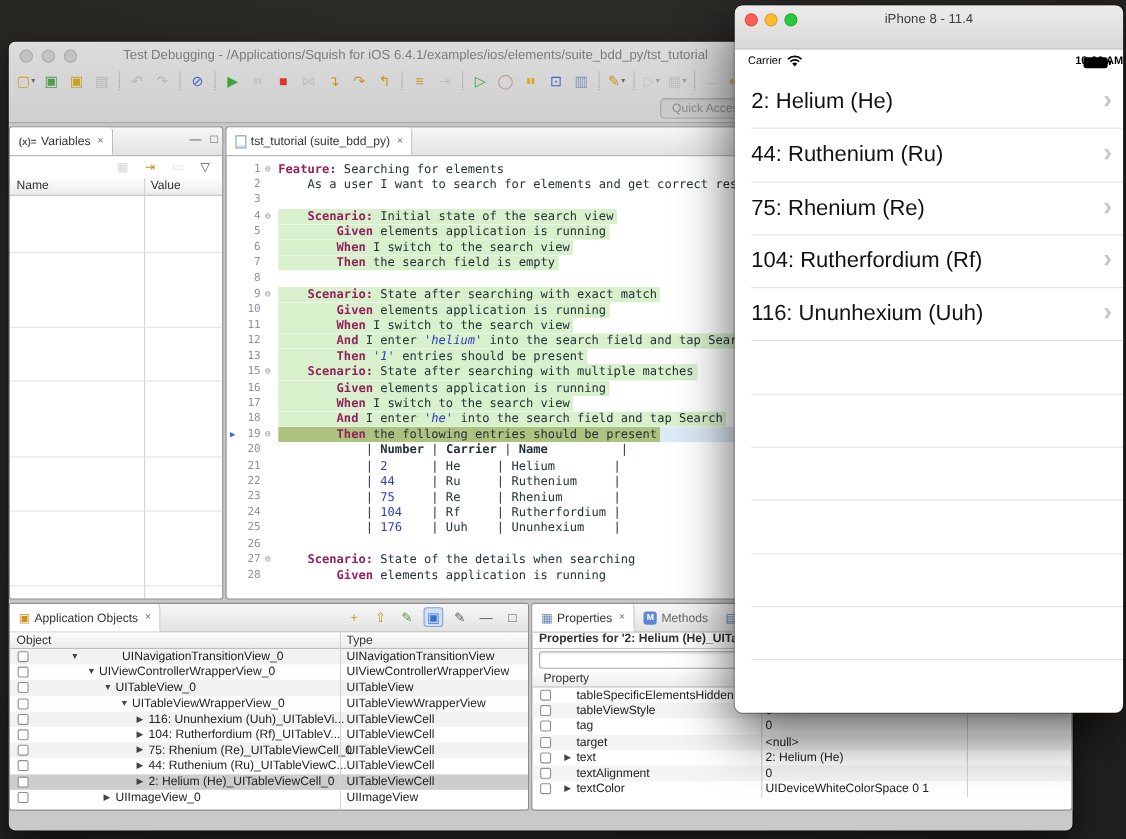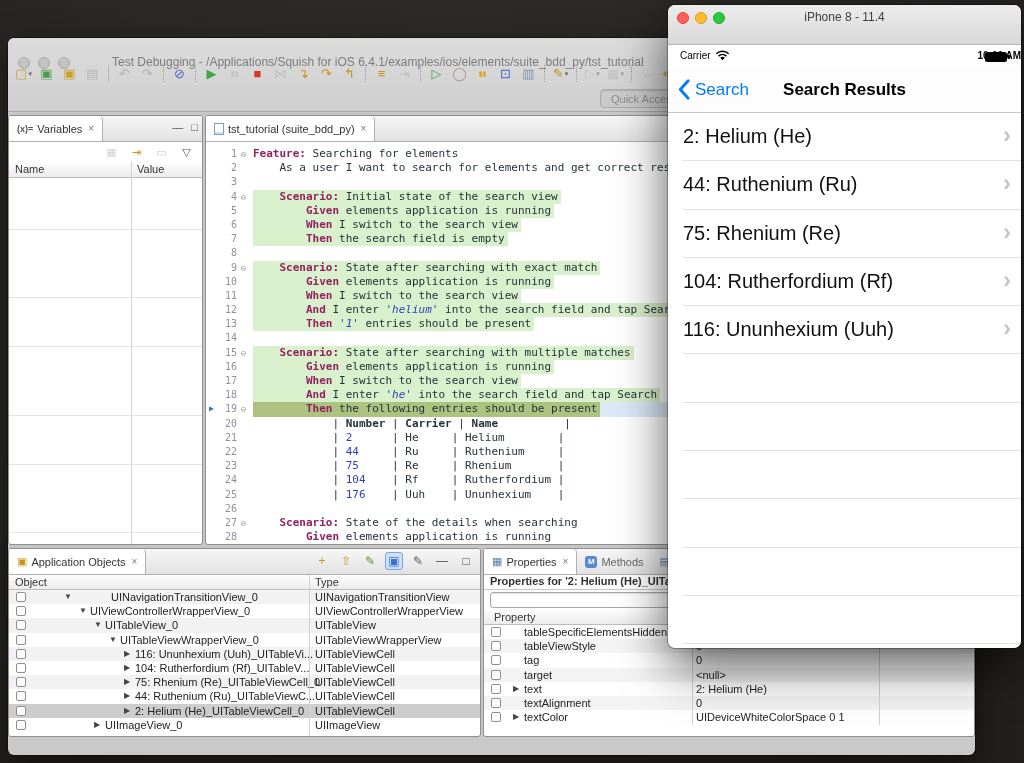--- a/index.html
+++ b/index.html
@@ -6,21 +6,21 @@
   html,body { width:1024px; height:763px; overflow:hidden; }
   body { font-family:"Liberation Sans", sans-serif;
          background:radial-gradient(ellipse at 45% 40%, #343230 0%, #282623 75%, #211f1d 100%); position:relative; }
 
   .win { position:absolute; border-radius:6px; box-shadow:0 12px 34px rgba(0,0,0,.6), 0 0 0 1px rgba(0,0,0,.35); overflow:hidden; }
 
   
   .eclipse { left:8px; top:38px; width:967px; height:717px; background:#c9c9c9; }
   .chrome { position:absolute; left:0; top:0; width:100%; height:74px;
             background:linear-gradient(#dcdcdc,#cfcfcf); border-bottom:1px solid #a8a8a8; }
-  .e-titlebar { position:absolute; left:0; top:12px; width:100%; height:22px;text-align:center; }
+  .e-titlebar { position:absolute; left:0; top:0; width:100%; height:22px;text-align:center; }
   .tl { position:absolute; top:7px; width:12px; height:12px; border-radius:50%; }
   .tl.gray { background:#c3c3c3; border:1px solid #a9a9a9; }
   .e-title { position:absolute; left:104px; top:5px; font-size:12px; color:#7c7c7c; white-space:nowrap; }
   .e-toolbar { position:absolute; left:4px; top:22px; height:26px; display:flex; align-items:center; }
   .tic { width:21px; height:21px; margin:0 1px; display:flex; align-items:center; justify-content:center;
          font-size:13px; border-radius:3px; position:relative; }
   .tic span { line-height:1; }
   .tic .dd { font-size:7px; color:#666; margin-left:1px; }
   .tic.dis { opacity:.55; }
   .tsep { width:1px; height:17px; border-left:1px dotted #9a9a9a; margin:0 4px; }
@@ -393,28 +393,20 @@
           <div class="ln">
             <span class="lptr"></span>
             <span class="lnum">13</span>
             <span class="lfold"></span>
             <span class="lcode">
               <span class="hl-g"><span class="sg-t">        </span><span class="sg-k">Then</span><span class="sg-t"> </span><span class="sg-s">'1'</span><span class="sg-t"> entries should be present</span></span>
             </span>
           </div>
           <div class="ln">
             <span class="lptr"></span>
-            <span class="lnum">14</span>
-            <span class="lfold"></span>
-            <span class="lcode">
-              <span></span>
-            </span>
-          </div>
-          <div class="ln">
-            <span class="lptr"></span>
             <span class="lnum">15</span>
             <span class="lfold">⊖</span>
             <span class="lcode">
               <span class="hl-g"><span class="sg-t">    </span><span class="sg-k">Scenario:</span><span class="sg-t"> State after searching with multiple matches</span></span>
             </span>
           </div>
           <div class="ln">
             <span class="lptr"></span>
             <span class="lnum">16</span>
             <span class="lfold"></span>
@@ -708,29 +700,20 @@
       <span>Carrier</span>
       <svg width="15" height="11" viewBox="0 0 16 12">
         <path d="M8 11.3 L5.5 8.5 a3.7 3.7 0 0 1 5 0 Z" fill="#000"></path>
         <path d="M3.7 6.6 a6.4 6.4 0 0 1 8.6 0" stroke="#000" stroke-width="1.7" fill="none"></path>
         <path d="M1.3 4.1 a9.8 9.8 0 0 1 13.4 0" stroke="#000" stroke-width="1.7" fill="none"></path>
       </svg>
     </div>
     <div class="s-time">10:00 AM</div>
     <span class="batt"></span>
   </div>
-  <div class="s-nav">
-    <div class="s-back">
-      <svg width="12" height="21" viewBox="0 0 13 22">
-        <path d="M11 1.5 L2.5 11 L11 20.5" stroke="#007aff" stroke-width="3" fill="none" stroke-linecap="round" stroke-linejoin="round"></path>
-      </svg>
-      <span>Search</span>
-    </div>
-    <div class="s-navtitle">Search Results</div>
-  </div>
   <div class="s-table" id="sim-cells">
       <div class="cell">
         <span class="cell-label">2: Helium (He)</span>
         <span class="cell-chev">›</span>
       </div>
       <div class="cell">
         <span class="cell-label">44: Ruthenium (Ru)</span>
         <span class="cell-chev">›</span>
       </div>
       <div class="cell">

